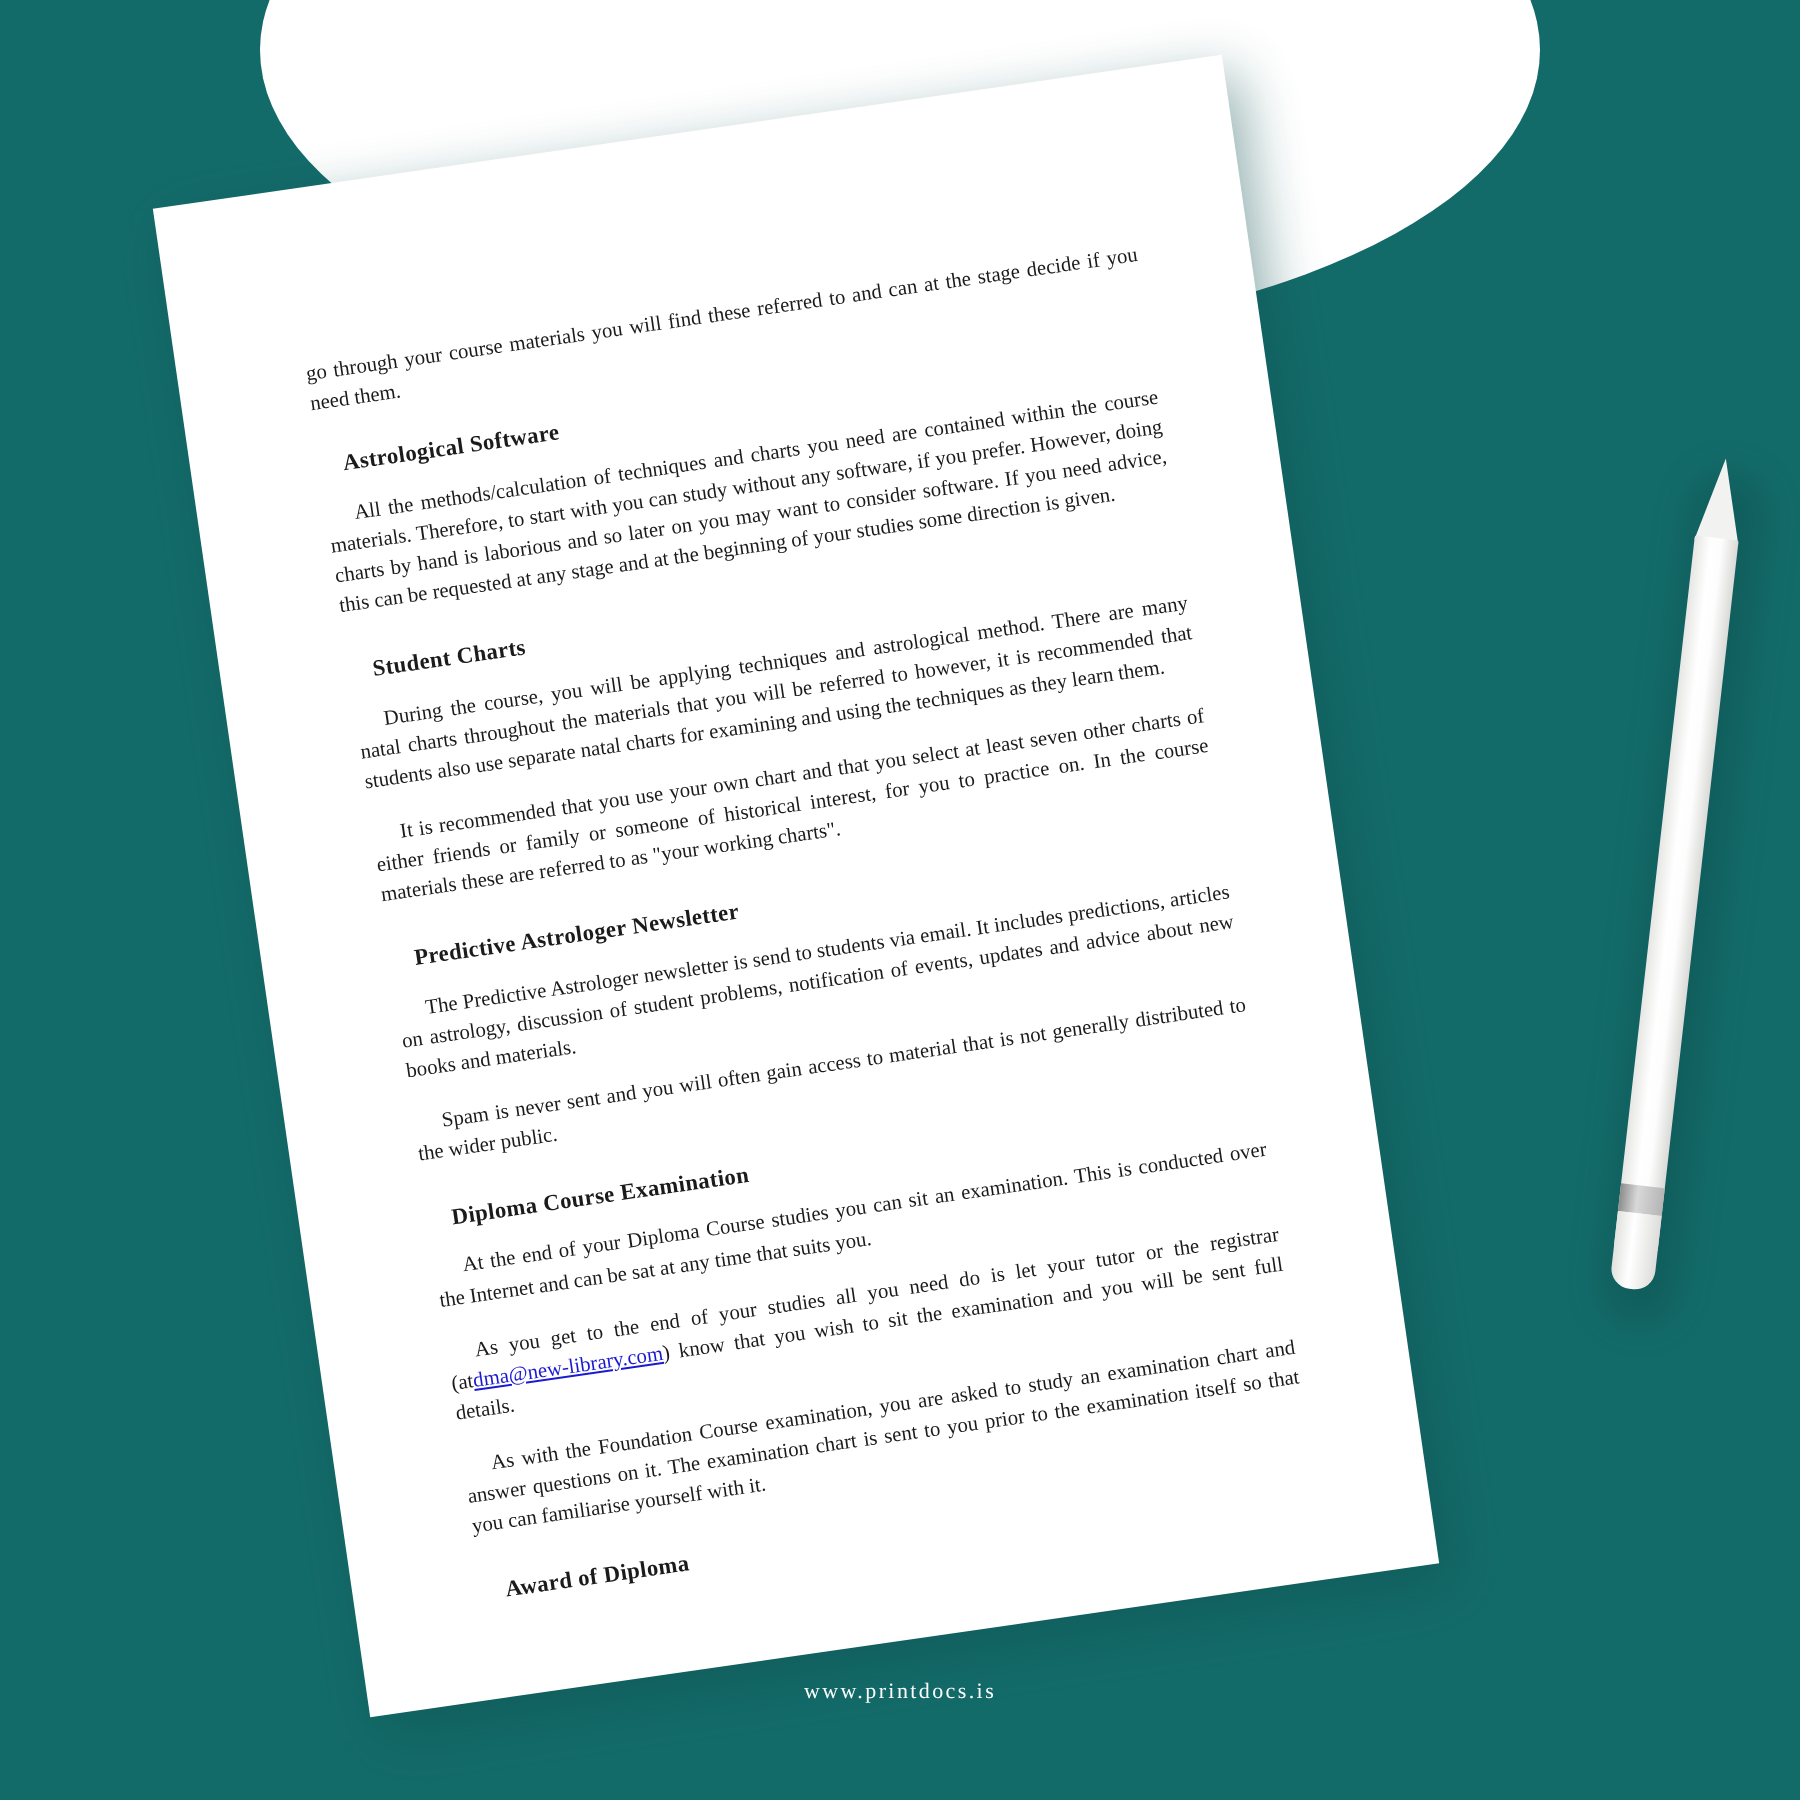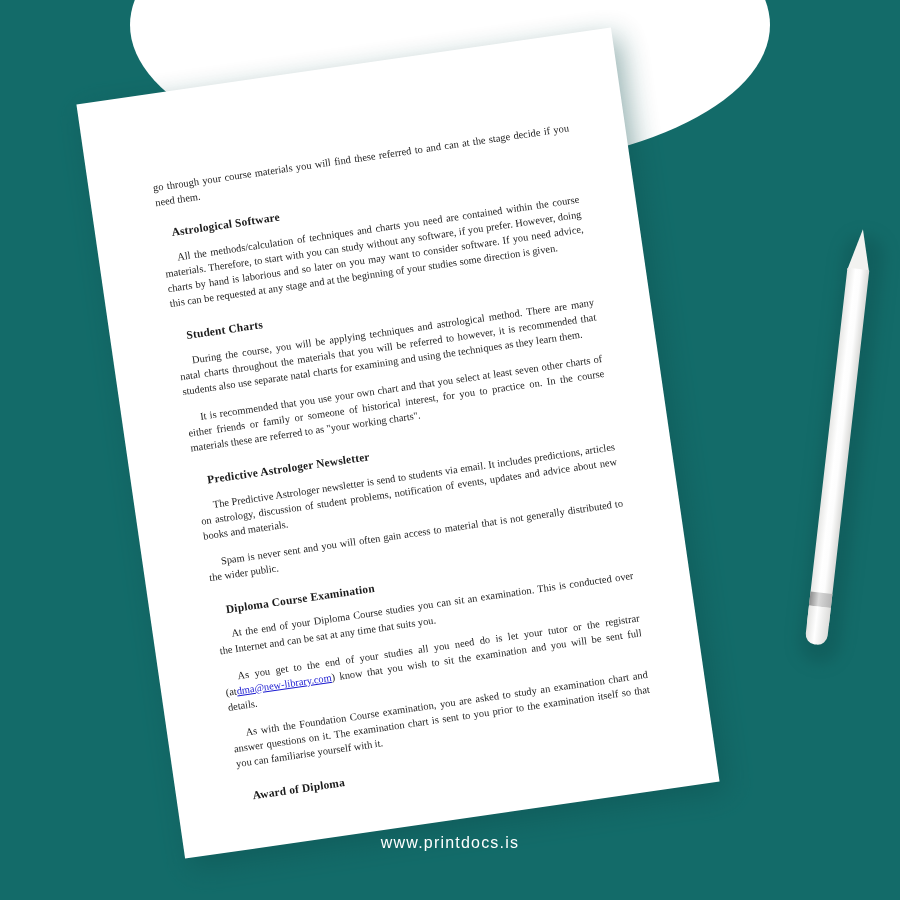--- a/index.html
+++ b/index.html
@@ -41,23 +41,23 @@
   }
 
   
   .footer-url {
     position: absolute;
     left: 0;
     right: 0;
     bottom: 48px;
     text-align: center;
     color: #ffffff;
-    font-size: 16px;
+    font-size: 11px;
     letter-spacing: 1.2px;
-    font-family: Liberation Sans, sans-serif;
+    font-family: Liberation Serif, serif;
   }
 
   
   .page-wrap {
     position: absolute;
     left: 128px;
     top: 62px;
     width: 540px;
     height: 762px;
     transform: rotate(-8.2deg);

